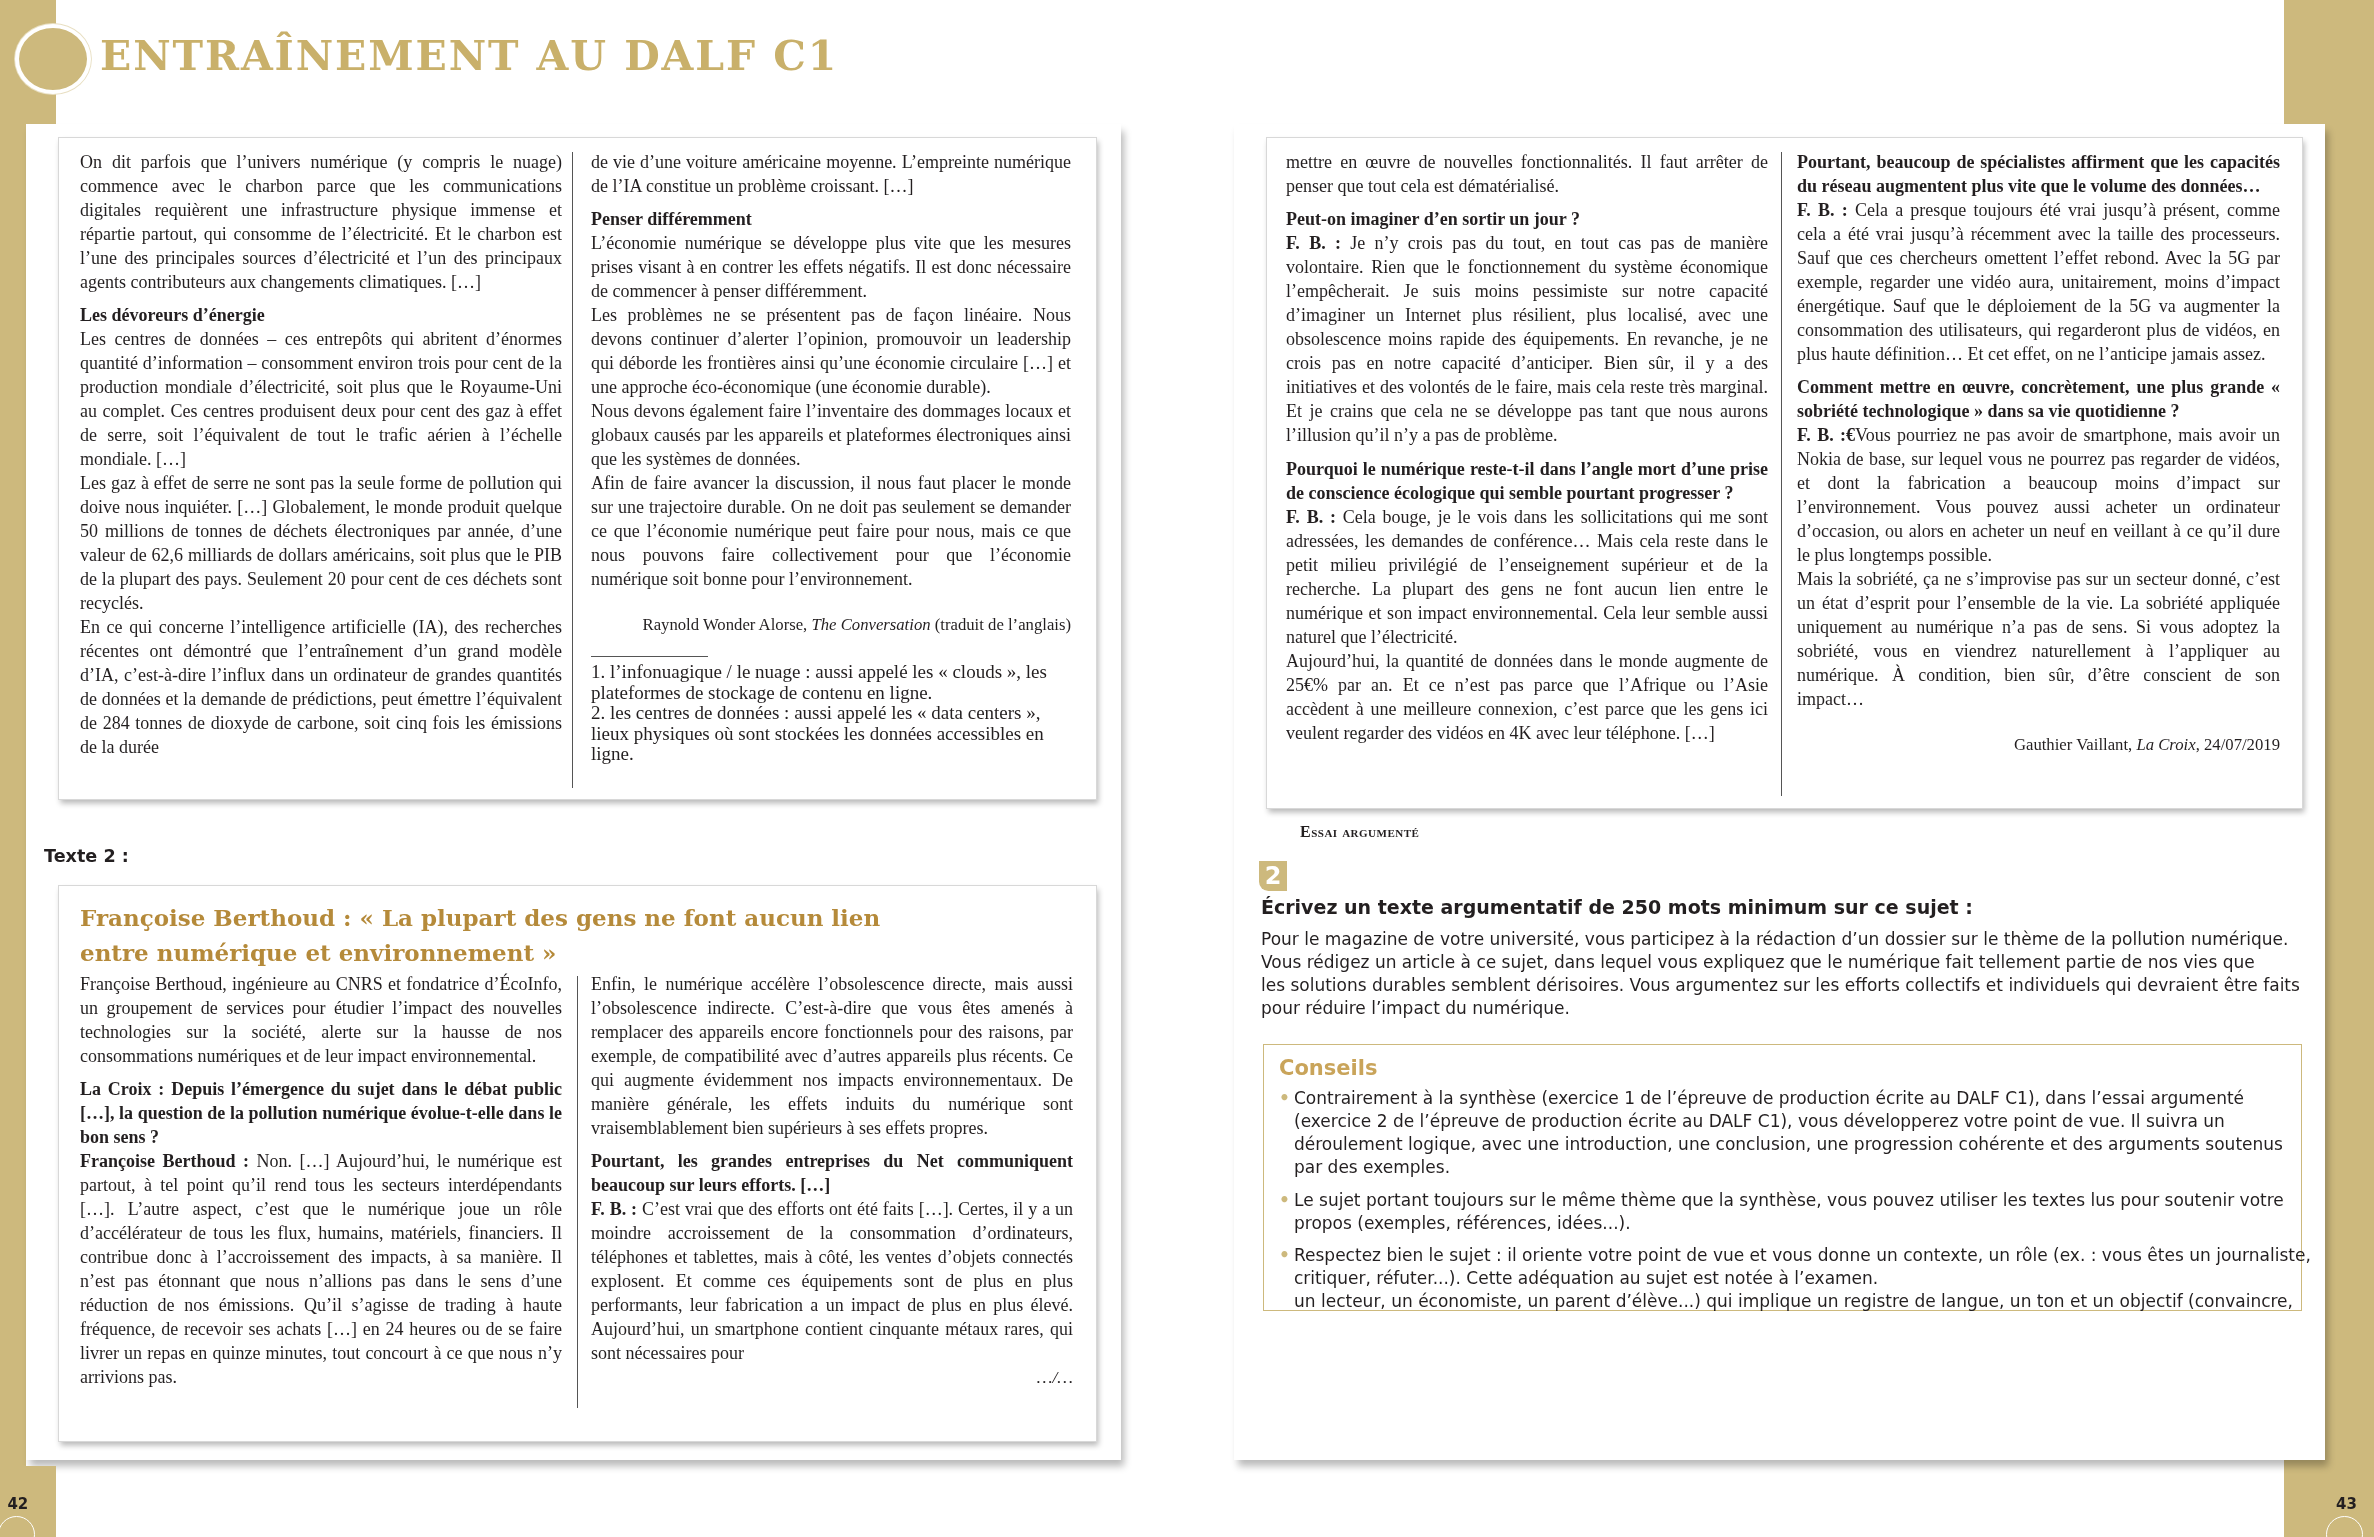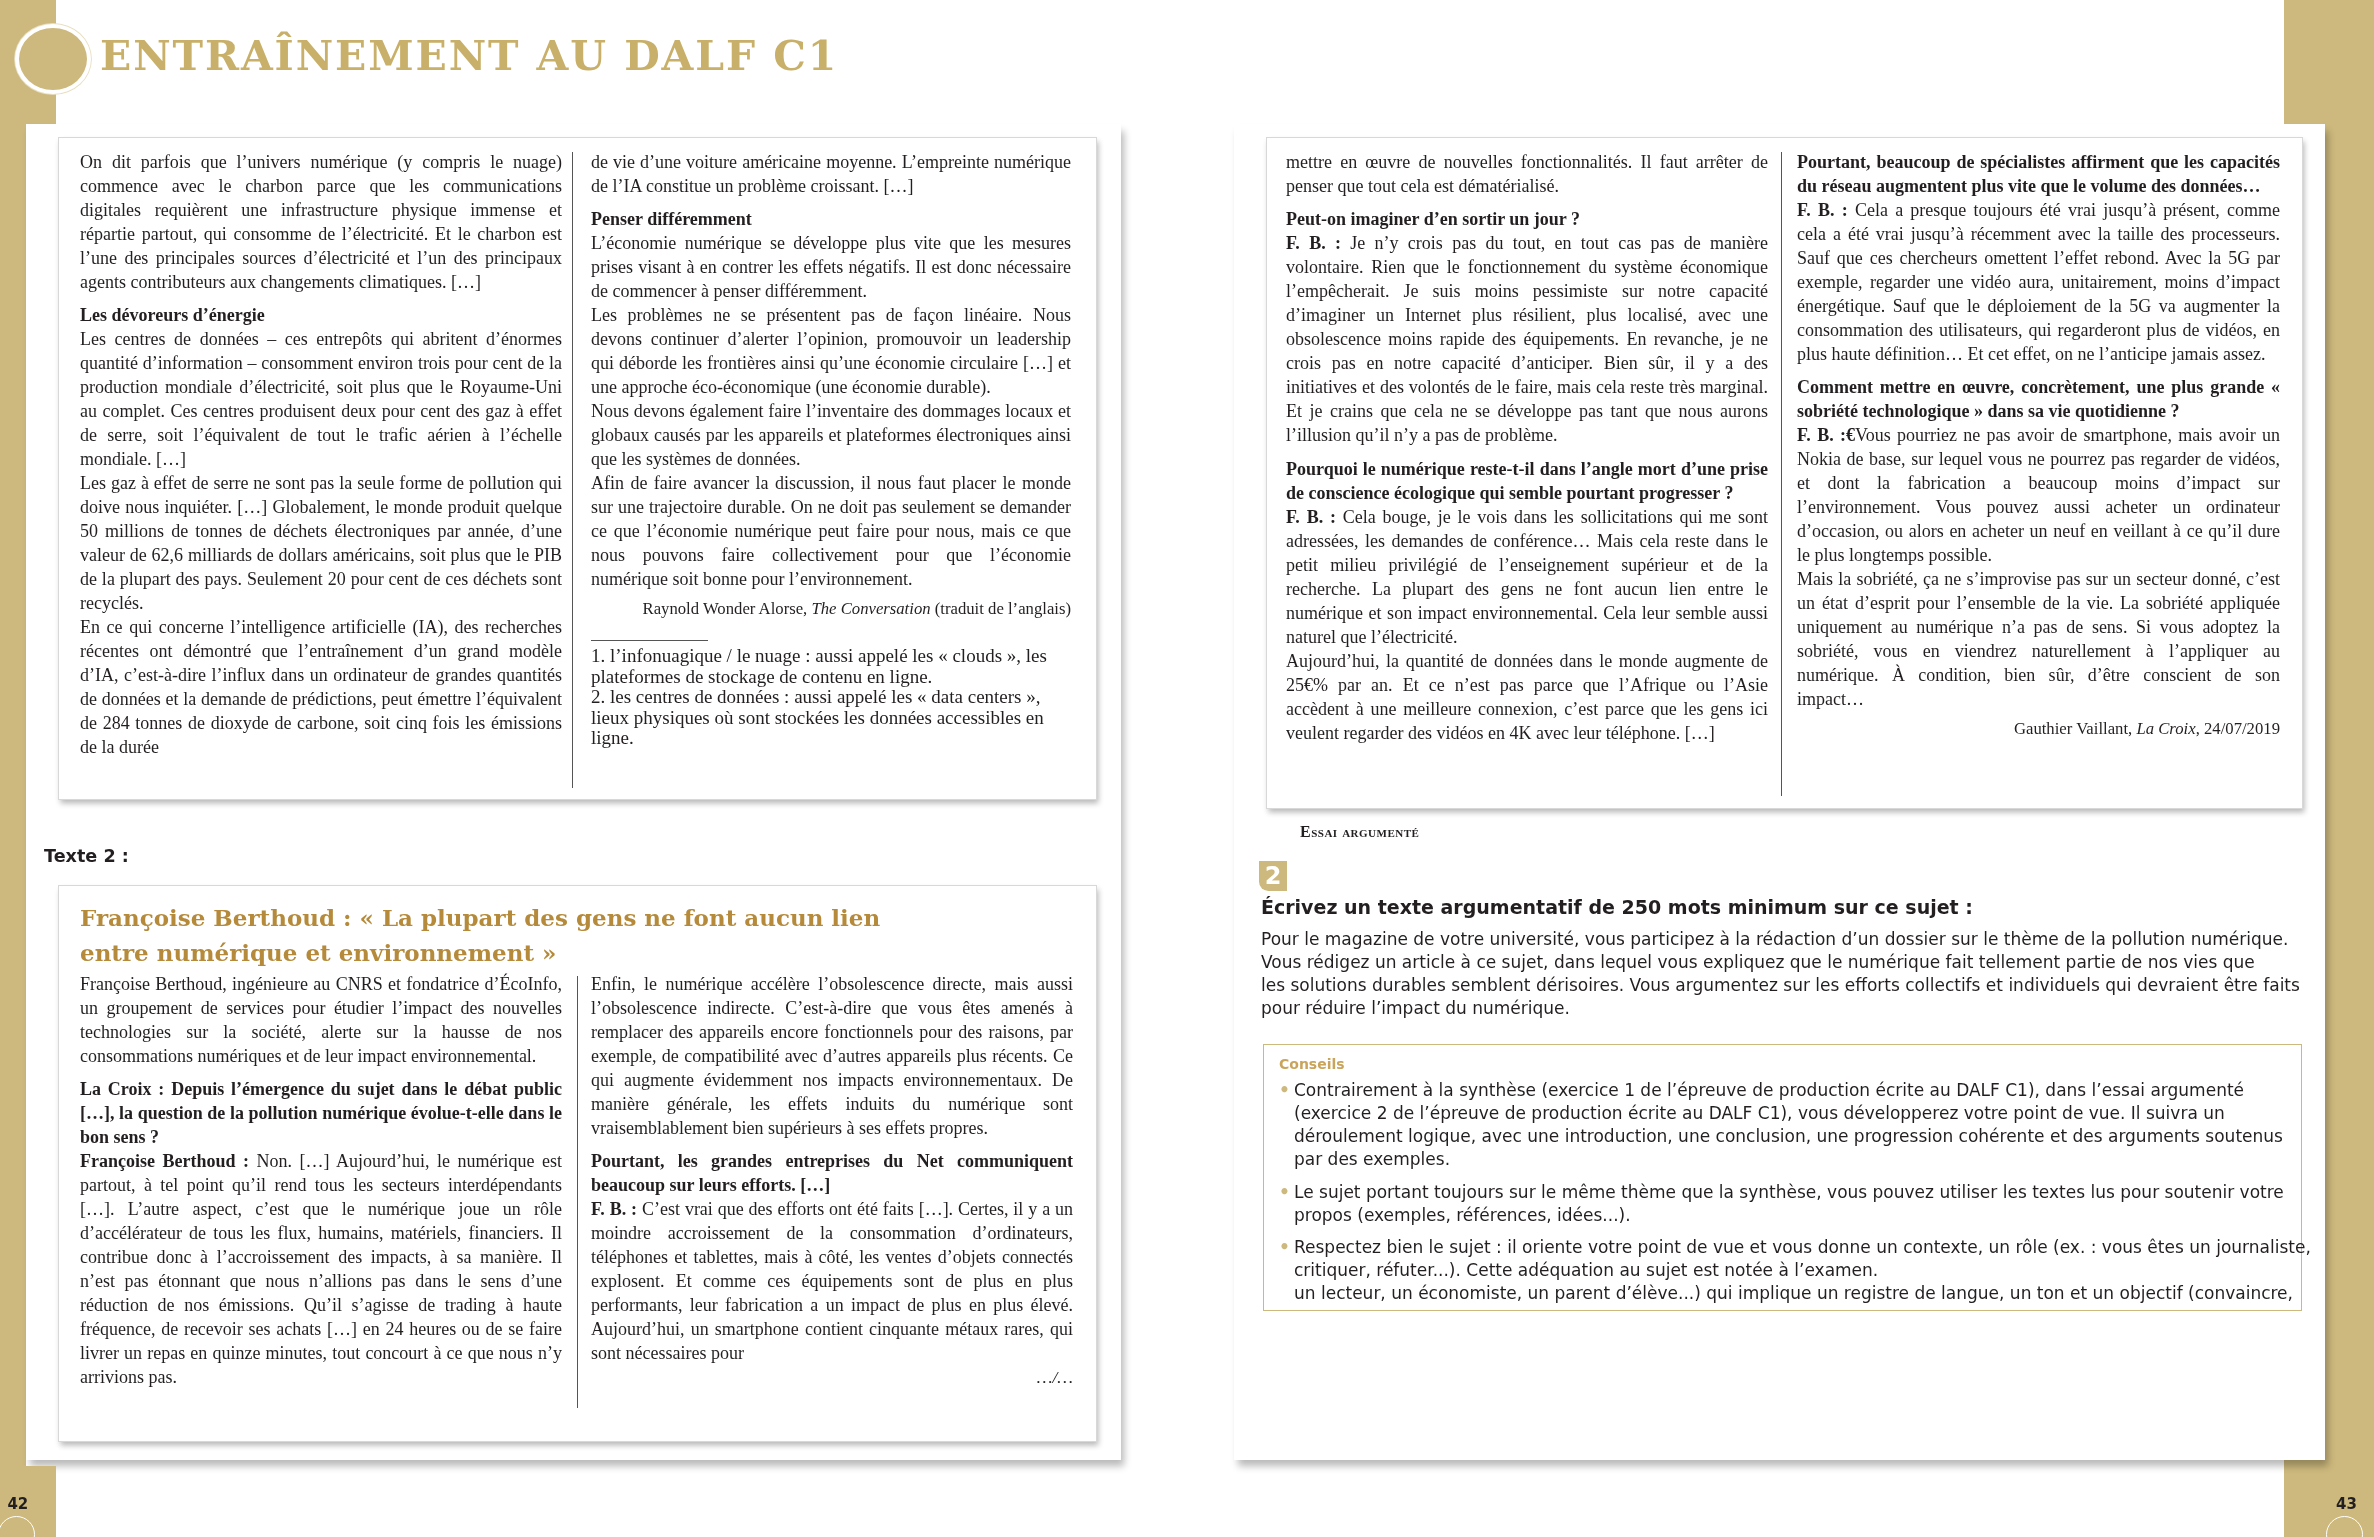--- a/index.html
+++ b/index.html
@@ -23,40 +23,40 @@
   
   .page-shadow { position: absolute; background: #ffffff; box-shadow: 3.7px 7.4px 7.4px rgba(0,0,0,0.28); }
 
   .box { position: absolute; background: #ffffff; border: 0.9px solid #d8d8d8; box-shadow: 1.9px 3.7px 5.6px rgba(0,0,0,0.28); }
 
   .col { position: absolute; font-size: 18px; line-height: 24px; text-align: justify; hyphens: auto; }
   .col p { margin: 0; }
   .col .gap { margin-top: 9.3px; }
   .col .sub { font-weight: bold; }
   .col .b { font-weight: bold; }
-  .col .src { text-align: right; margin-top: 6px; font-size: 16.7px; }
+  .col .src { text-align: right; margin-top: 22px; font-size: 16.7px; }
   .col .src i { font-style: italic; }
   .col-rule { position: absolute; width: 0.9px; background: #555; }
 
   .footnote-rule { width: 117px; height: 0.9px; background: #555; margin-top: 18.6px; margin-bottom: 5.6px; }
   .footnote { font-size: 19px; line-height: 20.4px; text-align: left; }
 
   .texte2-label { position: absolute; left: 44px; top: 846px; font-family: "DejaVu Sans", sans-serif; font-weight: bold; font-size: 17.6px; }
   .t2-title { position: absolute; left: 80px; top: 900px; font-family: "DejaVu Serif", serif; font-weight: bold; font-size: 23px; line-height: 35px; color: #b58a3a; }
   .cont-mark { text-align: right; font-style: italic; margin-top: 9.3px; font-size: 17.6px; }
 
   
   .essay-num { position: absolute; left: 1259px; top: 861px; width: 28px; height: 30px; background: #cdb97d; color: #ffffff; font-family: "DejaVu Sans", sans-serif; font-weight: bold; font-size: 24px; line-height: 30px; text-align: center; border-radius: 0 0 0 9.3px; }
   .essay-label { position: absolute; left: 1300px; top: 823px; font-family: Liberation Serif, serif; font-weight: bold; font-size: 16px; letter-spacing: 0.5px; font-variant: small-caps; color: #231f20; }
   .essay-instruction { position: absolute; left: 1261px; top: 896px; font-family: "DejaVu Sans", sans-serif; font-weight: bold; font-size: 19px; color: #231f20; }
   .essay-body { position: absolute; left: 1261px; top: 928px; width: 1020px; font-family: "DejaVu Sans", sans-serif; font-size: 17px; line-height: 23px; color: #231f20; }
   .essay-body div { white-space: nowrap; }
 
   .conseils { position: absolute; left: 1263px; top: 1044px; width: 1039px; height: 267px; border: 1.9px solid #cdb97d; background: #ffffff; padding: 11px 15px 9.3px 15px; font-family: "DejaVu Sans", sans-serif; }
-  .conseils-title { font-weight: bold; font-size: 14px; color: #c9a45a; margin-bottom: 7.4px; }
+  .conseils-title { font-weight: bold; font-size: 21px; color: #c9a45a; margin-bottom: 7.4px; }
   .conseils ul { list-style: none; }
   .conseils li { position: relative; padding-left: 15px; font-size: 17px; line-height: 23px; margin-bottom: 9.3px; color: #231f20; }
   .conseils li::before { content: "•"; position: absolute; left: 0; top: 0; color: #cdb97d; font-weight: bold; }
   .conseils li span { display: block; white-space: nowrap; }
 </style>
 </head>
 <body>
 
 <div class="lp-band-top"></div>
 <div class="lp-band-side"></div>

